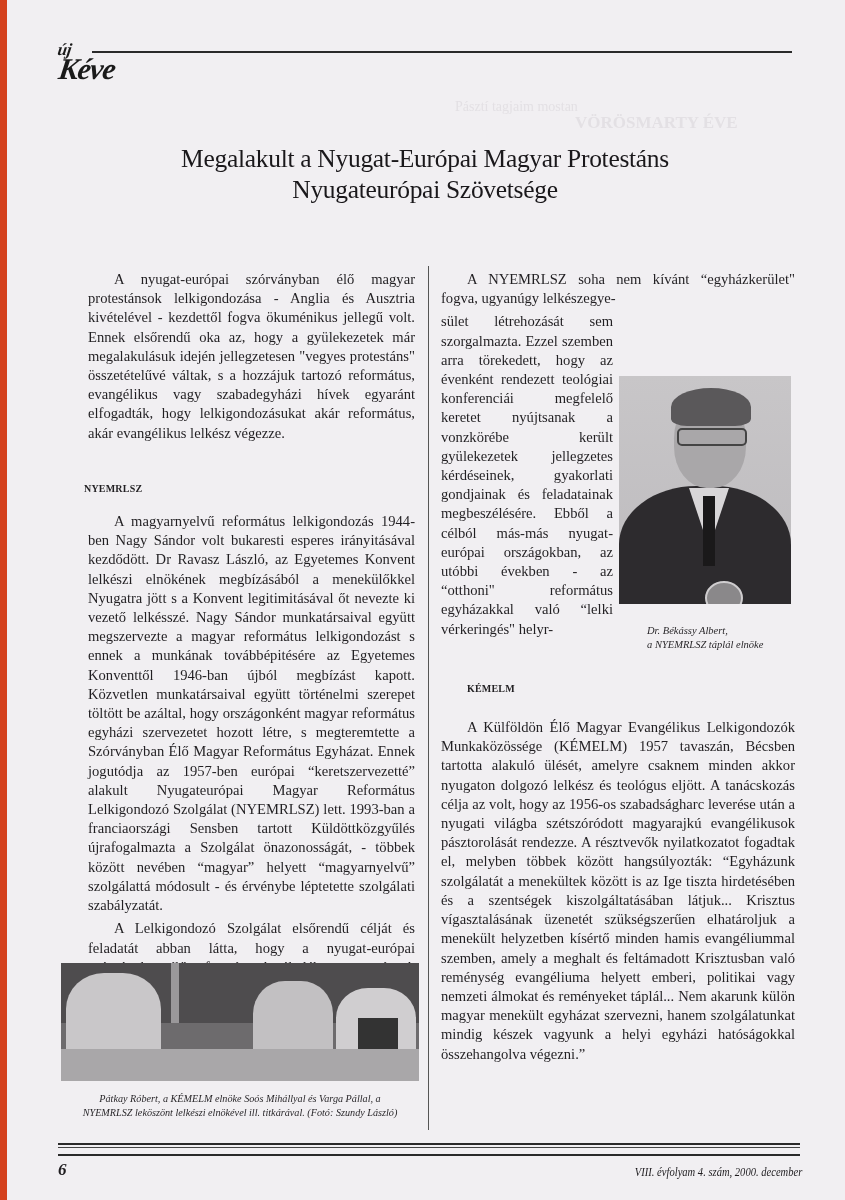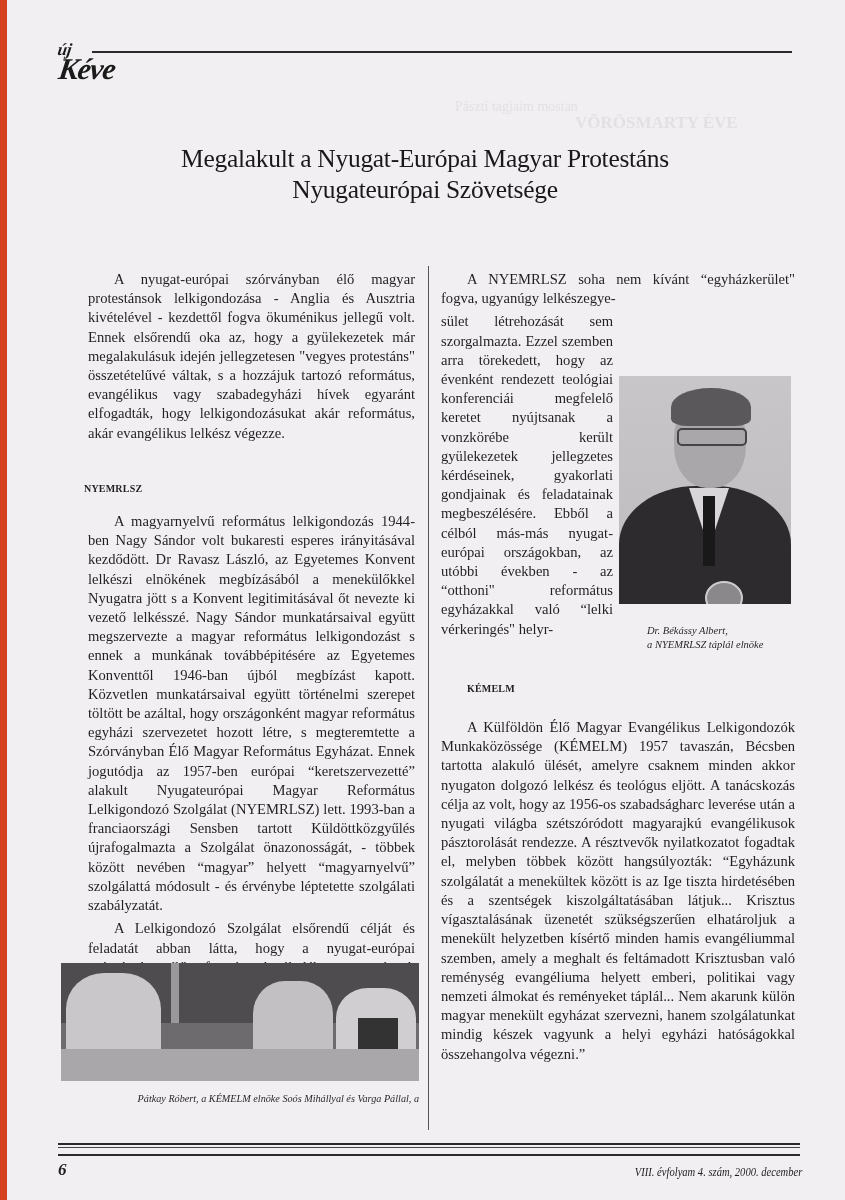--- a/index.html
+++ b/index.html
@@ -55,21 +55,21 @@
     background: #6d6b6d; overflow: hidden;
   }
   .group-photo .wall { position:absolute; left:0; top:0; width:358px; height:60px; background:#4e4c4e; }
   .group-photo .pillar { position:absolute; left:110px; top:0; width:8px; height:60px; background:#9a989a; }
   .group-photo .table { position:absolute; left:0; top:86px; width:358px; height:32px; background:#a9a7a9; }
   .group-photo .p1 { position:absolute; left:5px; top:10px; width:95px; height:90px; border-radius:40% 40% 10% 10%; background:#c9c7c9; }
   .group-photo .p2 { position:absolute; left:192px; top:18px; width:80px; height:82px; border-radius:40% 40% 10% 10%; background:#c2c0c2; }
   .group-photo .p3 { position:absolute; left:275px; top:25px; width:80px; height:75px; border-radius:40% 40% 10% 10%; background:#d0ced0; }
   .group-photo .vest { position:absolute; left:297px; top:55px; width:40px; height:40px; background:#333; }
   .group-caption {
-    position: absolute; left: 61px; top: 1092px; width: 358px; text-align: right;
+    position: absolute; left: 61px; top: 1092px; width: 358px; text-align: center;
     font-size: 10.2px; line-height: 14px; font-style: italic; color: #2a282b;
   }
   .bottom-rule { position: absolute; left: 58px; top: 1143px; width: 742px; height: 9px;
     border-top: 2px solid #2a2a2a; border-bottom: 2px solid #2a2a2a; }
   .bottom-rule::after { content:""; position:absolute; left:0; top:2px; width:100%; height:1px; background:#444; }
   .page-num { position: absolute; left: 58px; top: 1160px; font-size: 17px; font-weight: bold; font-style: italic; }
   .issue { position: absolute; right: 43px; top: 1165px; font-size: 12px; font-style: italic; transform: scaleX(0.88); transform-origin: right; }
 </style>
 </head>
 <body>
@@ -124,17 +124,18 @@
   <div class="wall"></div>
   <div class="pillar"></div>
   <div class="p1"></div>
   <div class="p2"></div>
   <div class="p3"></div>
   <div class="vest"></div>
   <div class="table"></div>
 </div>
 <div class="group-caption">
   <div>Pátkay Róbert, a KÉMELM elnöke Soós Mihállyal és Varga Pállal, a</div>
+  <div>NYEMRLSZ leköszönt lelkészi elnökével ill. titkárával. (Fotó: Szundy László)</div>
 </div>
 
 <div class="bottom-rule"></div>
 <div class="page-num">6</div>
 <div class="issue">VIII. évfolyam 4. szám, 2000. december</div>
 
 </body></html>

